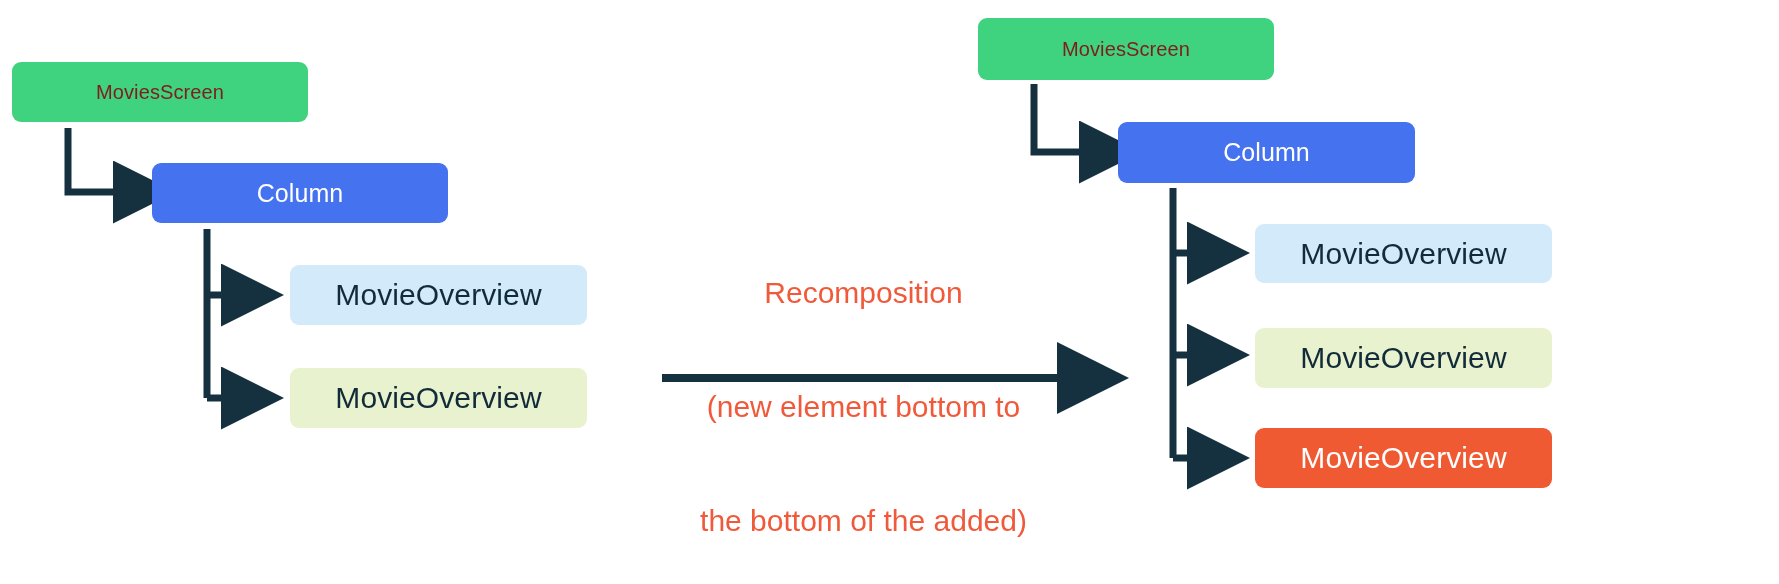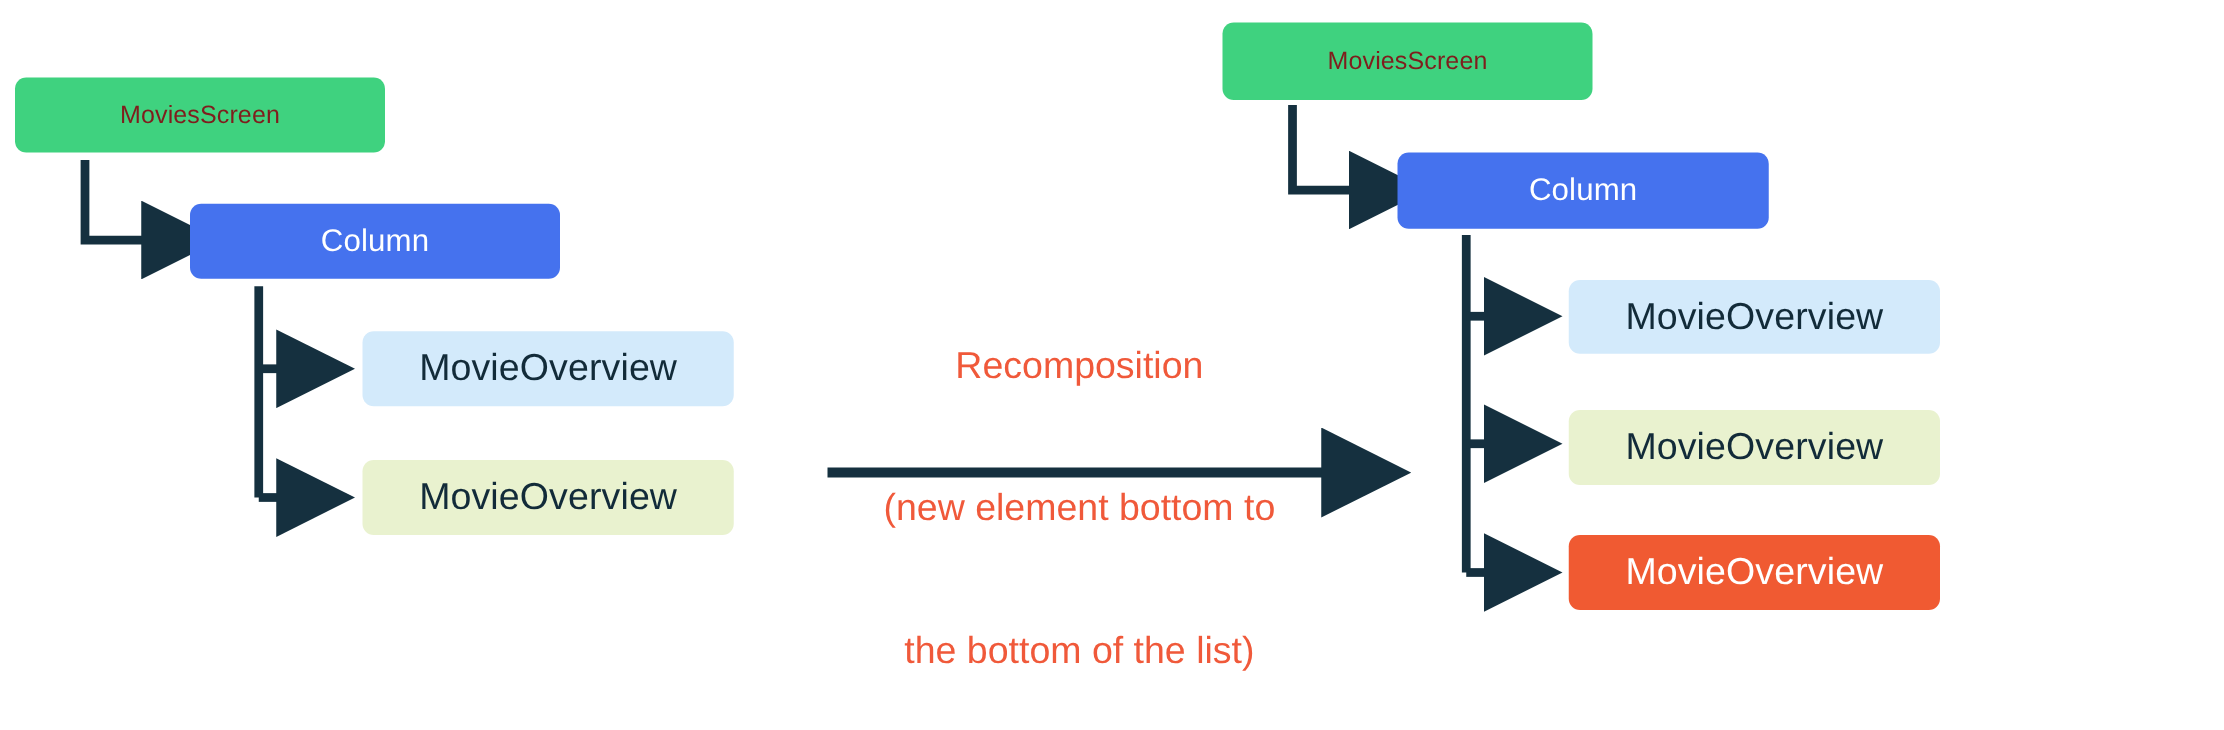--- a/index.html
+++ b/index.html
@@ -65,21 +65,21 @@
     <span>MovieOverview</span>
   </div>
 
   <div class="node lightgreen" style="left:290px;top:368px;width:297px;height:60px;">
     <span>MovieOverview</span>
   </div>
 
   <div class="caption" style="left:655px;top:198px;width:417px;">
     <div>Recomposition</div>
     <div>(new element bottom to</div>
-    <div>the bottom of the list)</div>
+    <div>the bottom of the added)</div>
   </div>
 
   <div class="node green" style="left:978px;top:18px;width:296px;height:62px;">
     <span>MoviesScreen</span>
   </div>
 
   <div class="node blue" style="left:1118px;top:122px;width:297px;height:61px;">
     <span>Column</span>
   </div>
 

